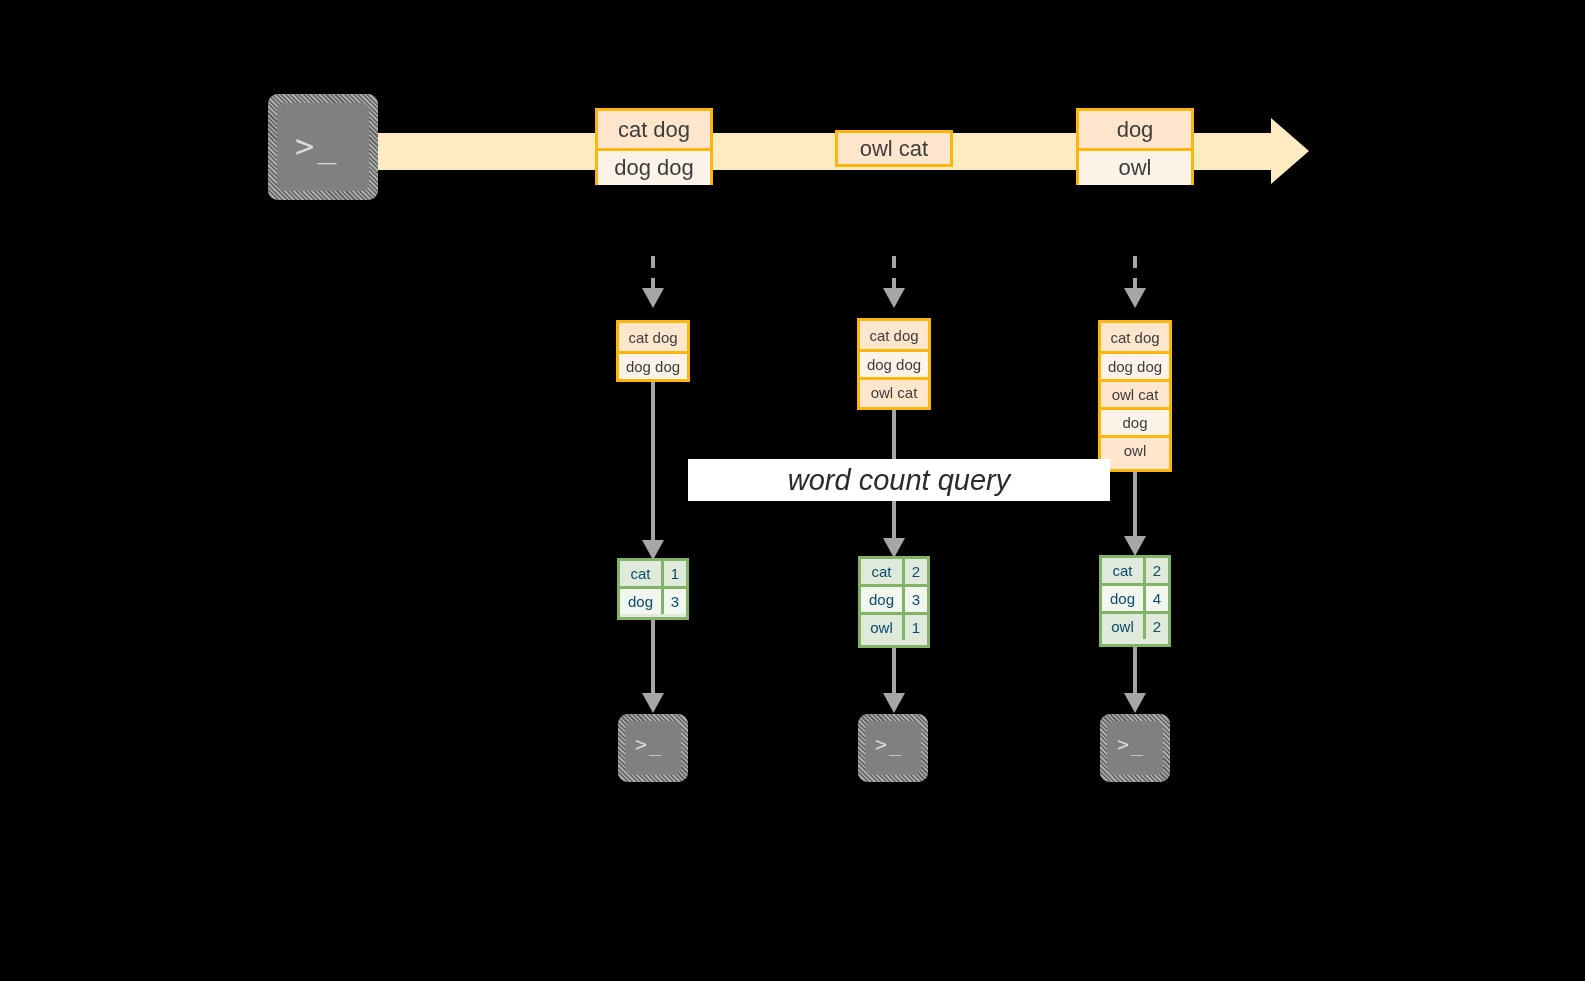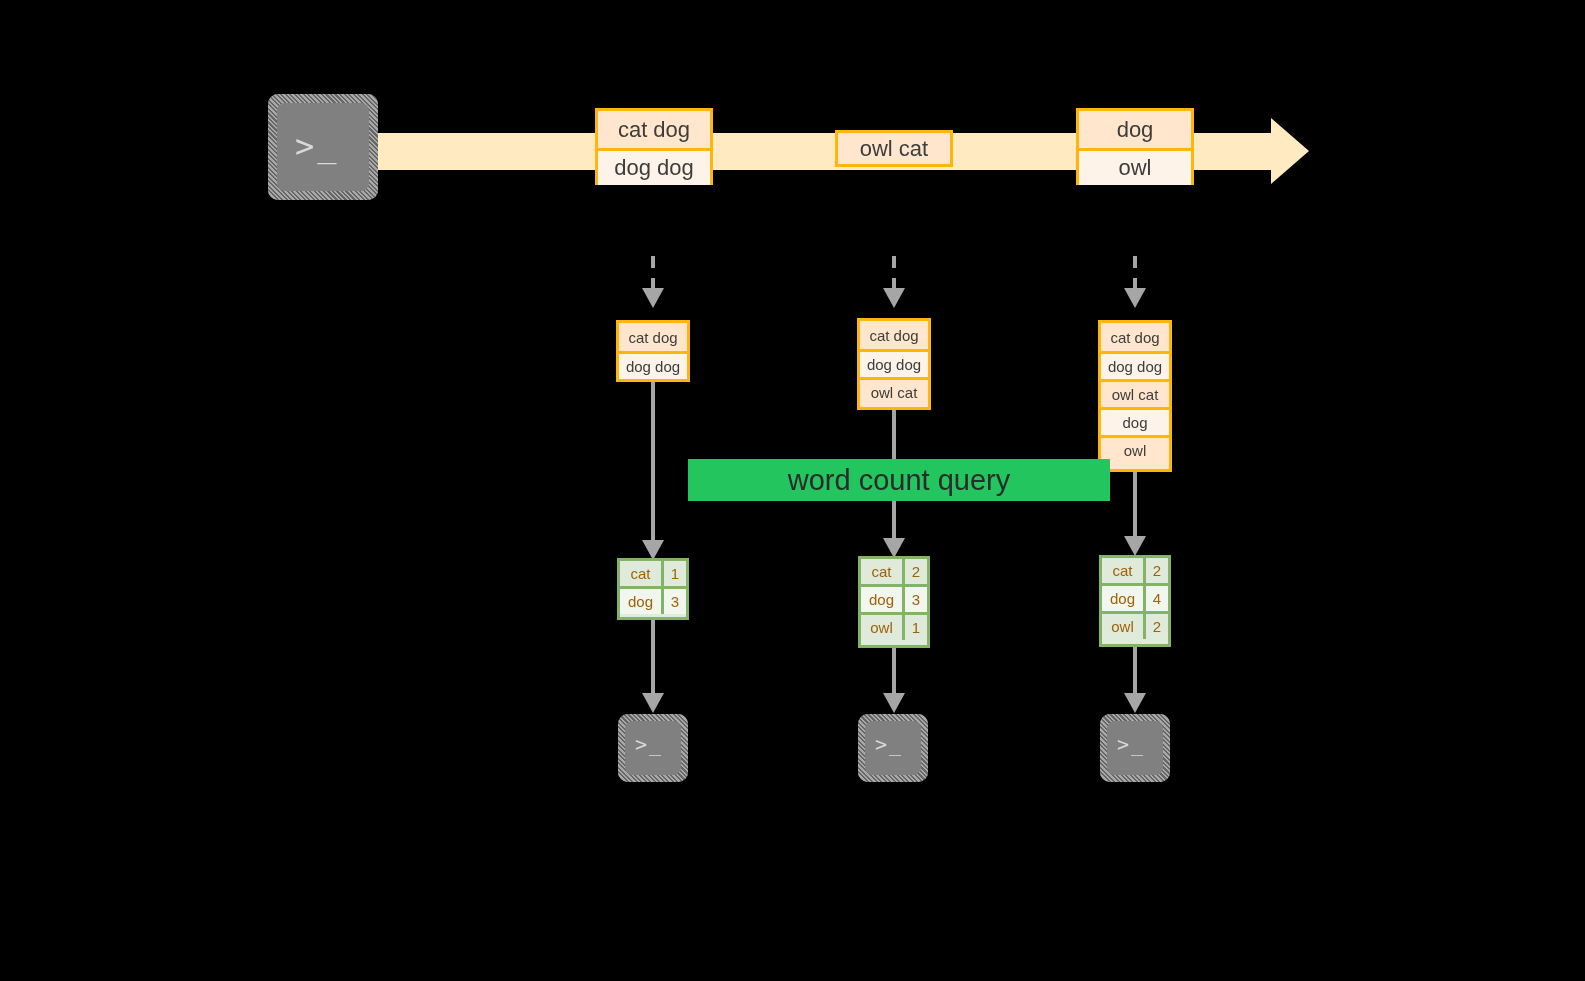--- a/index.html
+++ b/index.html
@@ -94,21 +94,21 @@
   .gtable .grow {
     display: flex;
     box-sizing: border-box;
   }
   .gtable .grow + .grow { border-top: 3px solid #82b366; }
   .gtable .gcell {
     box-sizing: border-box;
     display: flex;
     align-items: center;
     justify-content: center;
-    color: #a16207;
+    color: #0c4a6e;
     white-space: nowrap;
   }
   .gtable .gcell.key { border-right: 3px solid #82b366; }
   .gtable .grow.dark  .gcell { background: #dfeada; }
   .gtable .grow.light .gcell { background: #f1f6ee; }
 
   
   .vline {
     position: absolute;
     background: #a6a6a6;
@@ -124,26 +124,27 @@
     position: absolute;
     width: 0; height: 0;
     border-left: 11px solid transparent;
     border-right: 11px solid transparent;
     border-top: 20px solid #a6a6a6;
   }
 
   
   .query-label {
     position: absolute;
-    background: #22c55e;
+    background: #ffffff;
     display: flex;
     align-items: center;
     justify-content: center;
     color: #2b2b2b;
     white-space: nowrap;
+    font-style: italic;
   }
 </style>
 </head>
 <body>
 
 <div id="stage">
 
   <div class="stream-band" style="left:368px; top:133px; width:905px; height:37px;"></div>
   <div class="stream-head" style="left:1271px; top:118px;"></div>
 

